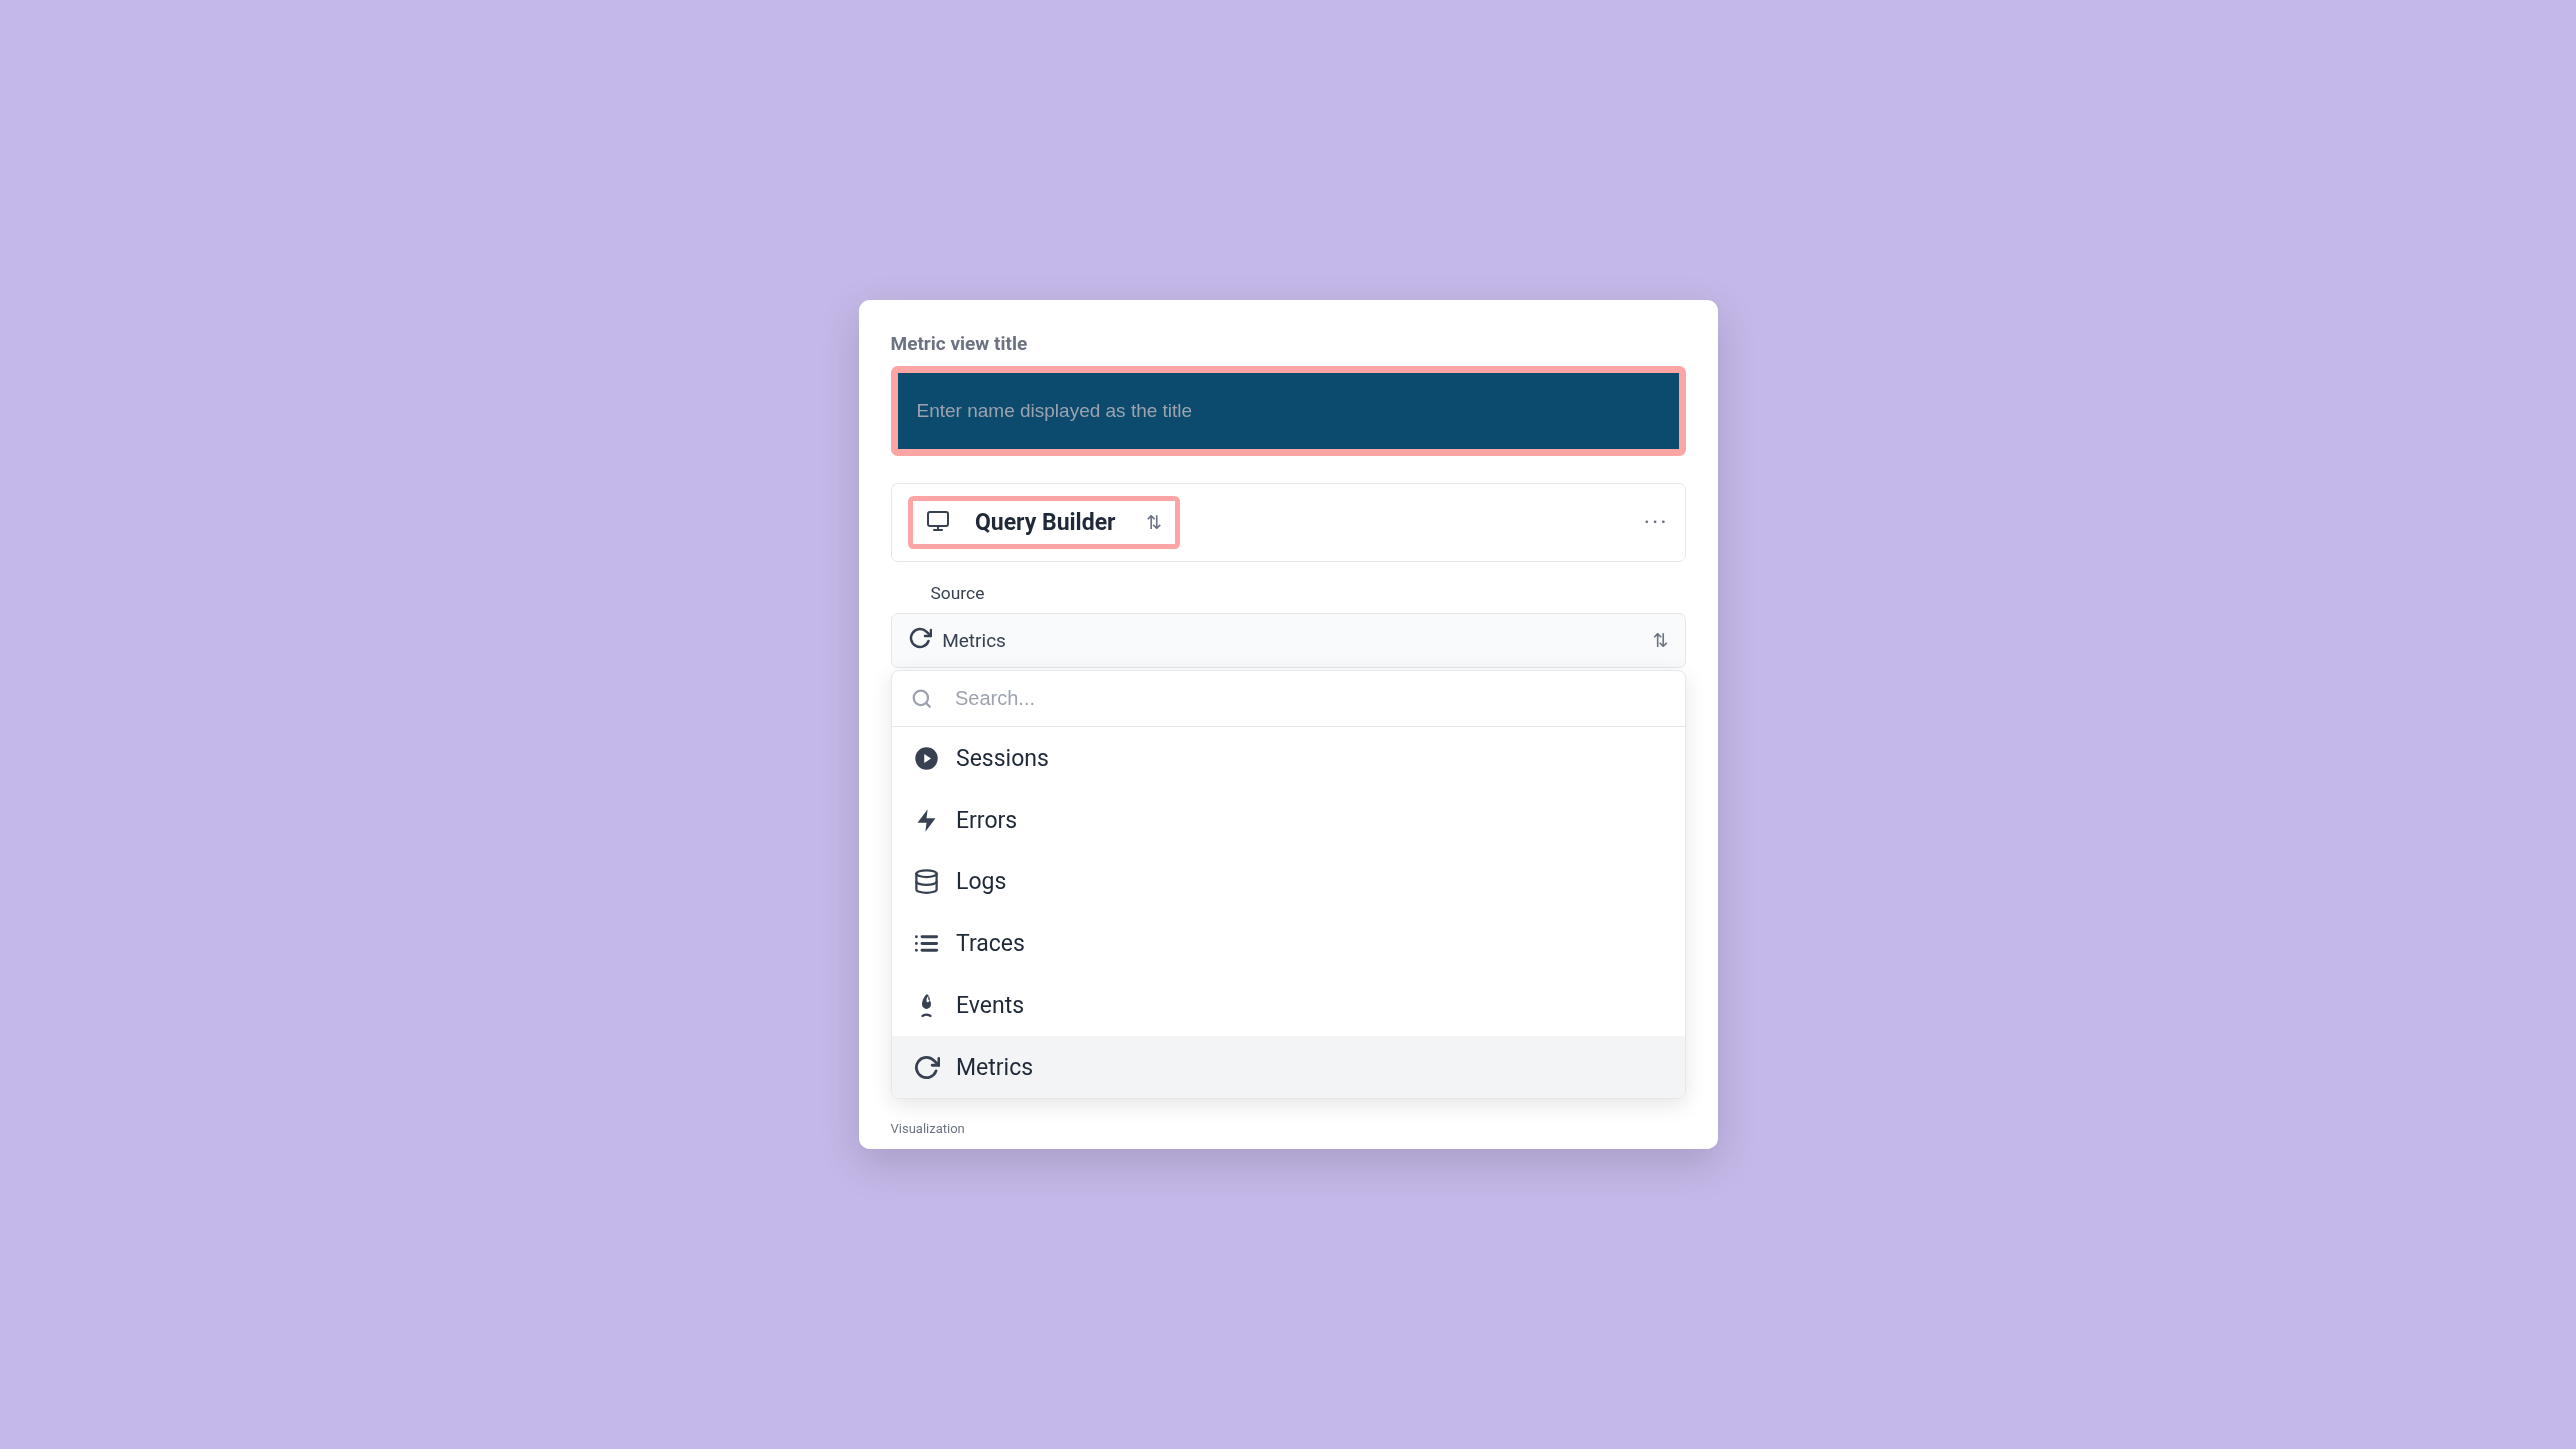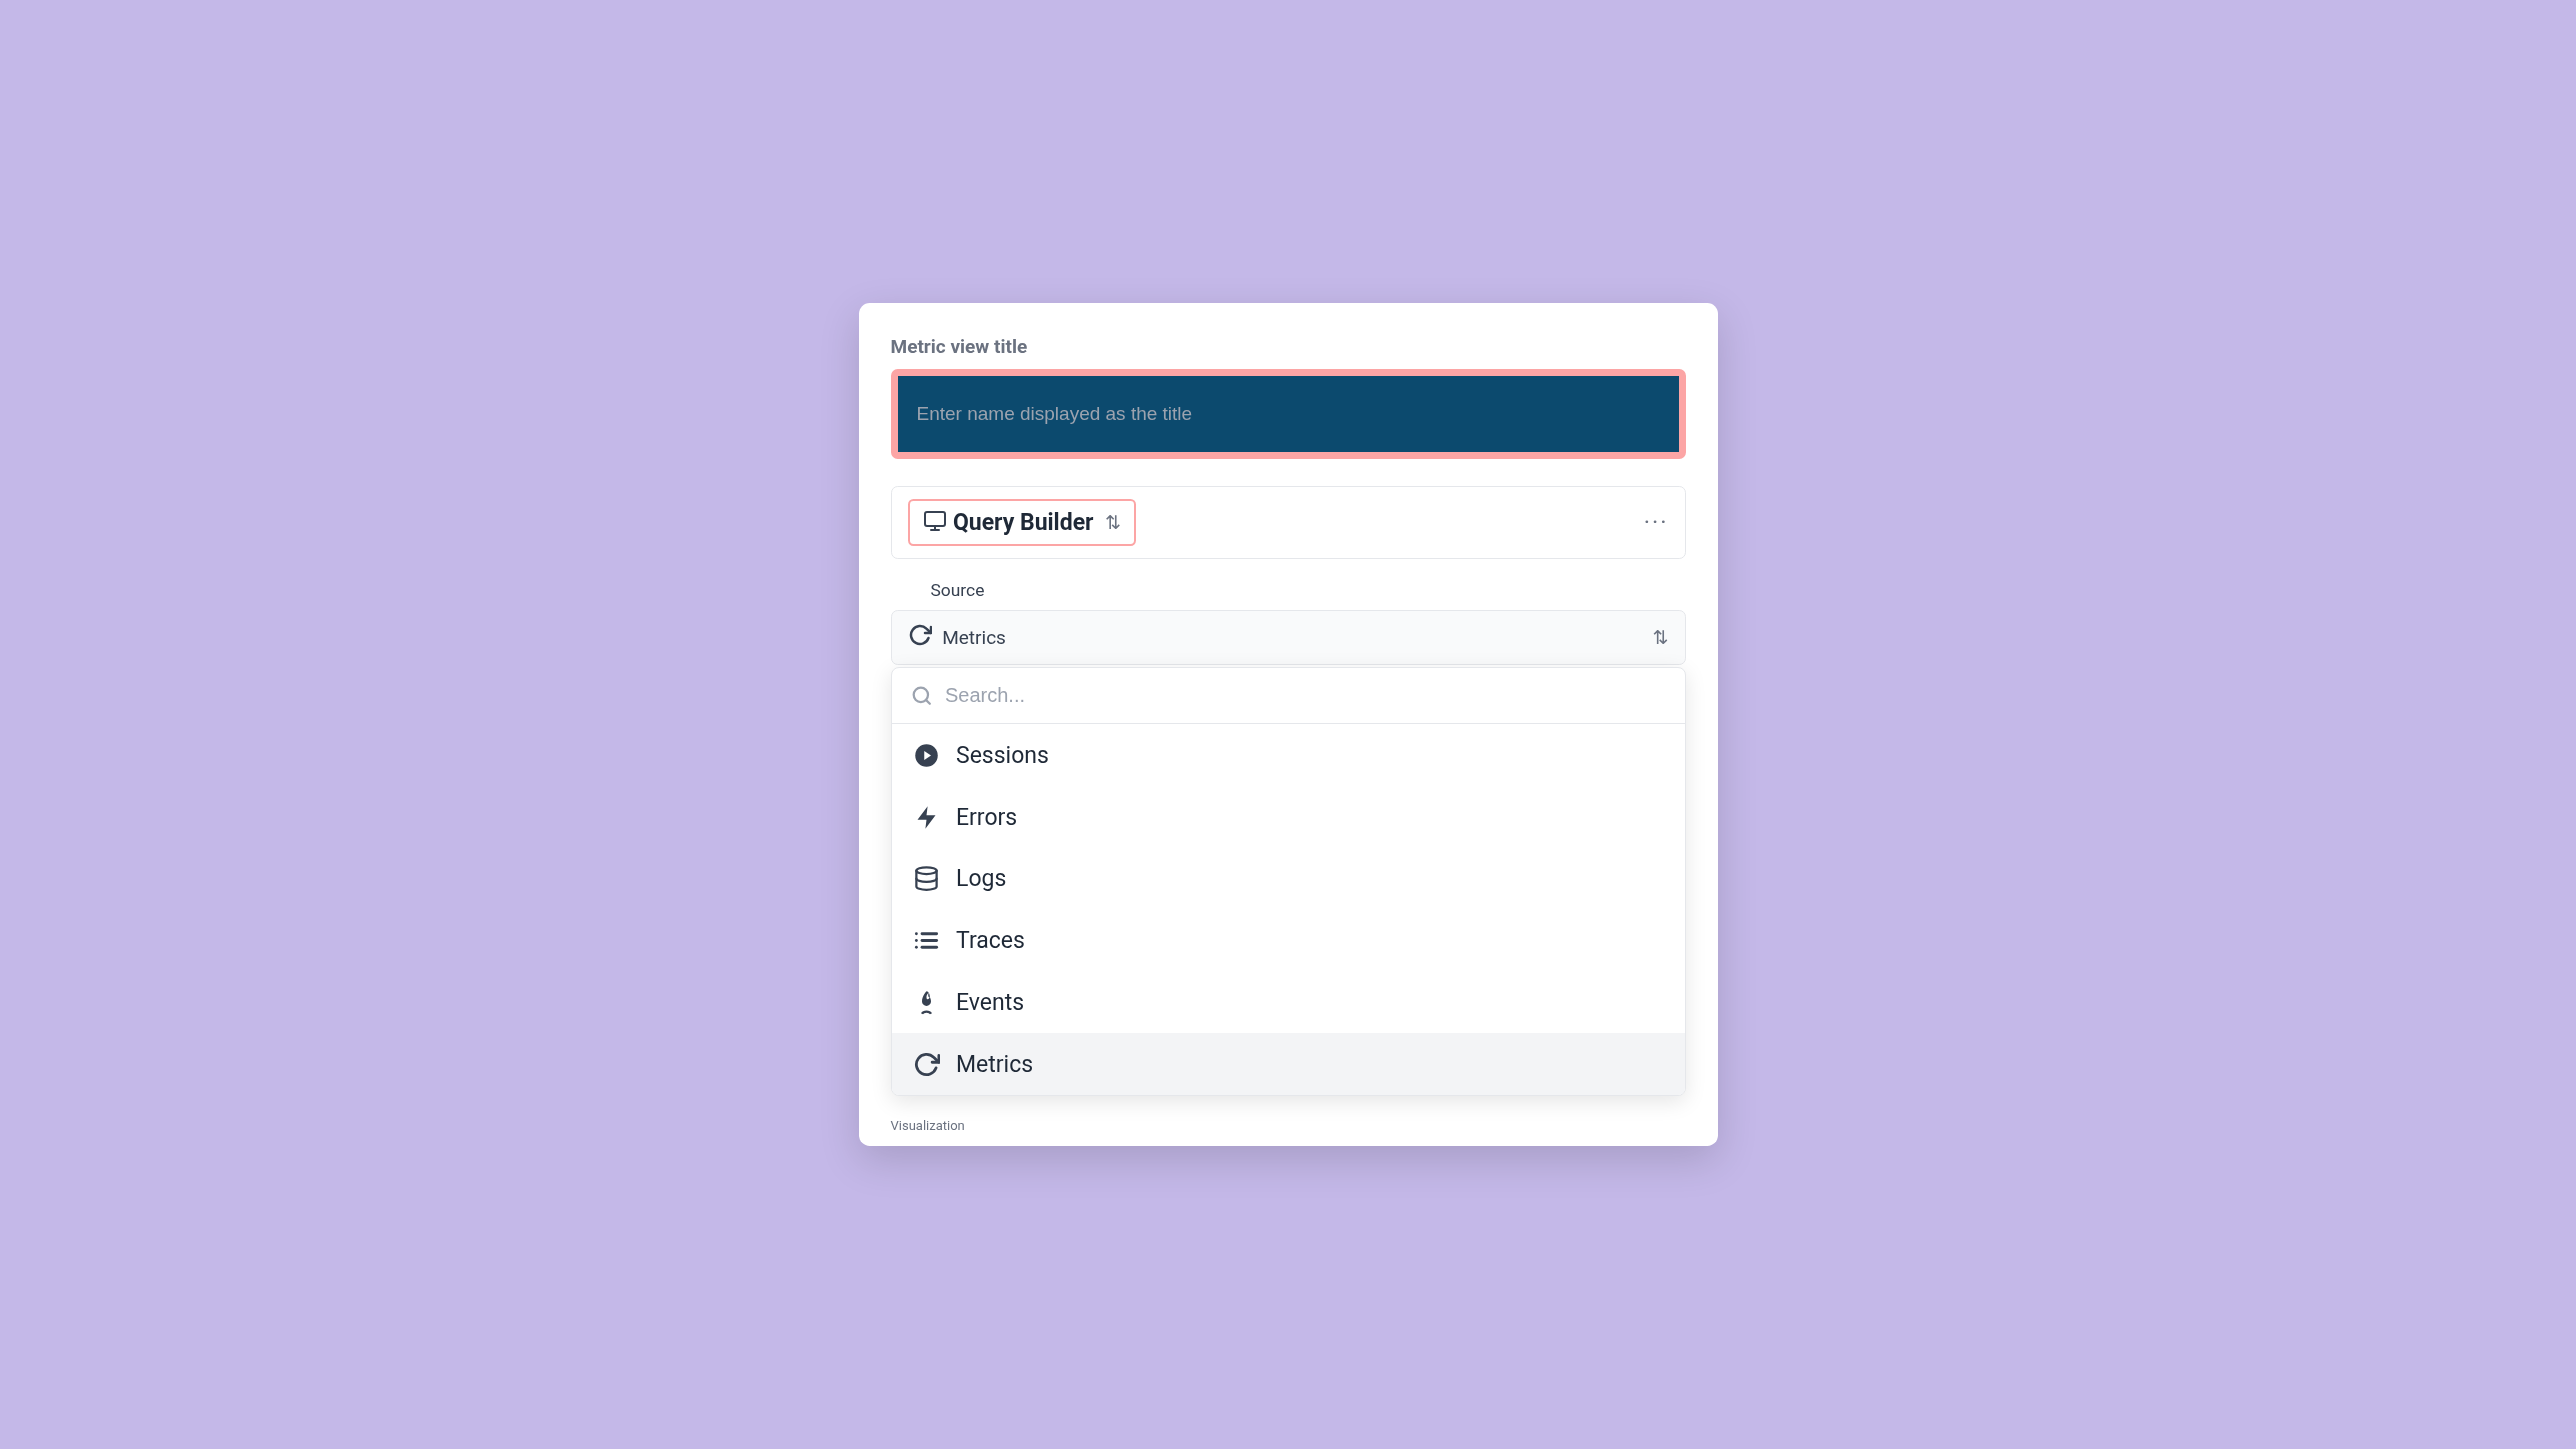--- a/index.html
+++ b/index.html
@@ -56,22 +56,22 @@
       justify-content: space-between;
       border: 1px solid #e5e7eb;
       border-radius: 6.7px;
       padding: 12px 16px;
       margin-bottom: 0;
     }
 
     .query-builder-left {
       display: flex;
       align-items: center;
-      gap: 6px;
-      border: 2px solid #fca5a5;
+      gap: 25px;
+      border: 5px solid #fca5a5;
       border-radius: 5.4px;
       padding: 8px 13.4px;
     }
 
     .monitor-icon {
       width: 24px;
       height: 24px;
       color: #374151;
     }
 
@@ -144,21 +144,21 @@
       margin-top: 2.7px;
       box-shadow: 0 5.4px 21.5px rgba(0,0,0,0.10);
       overflow: hidden;
       position: relative;
       z-index: 10;
     }
 
     .search-row {
       display: flex;
       align-items: center;
-      gap: 13px;
+      gap: 23px;
       padding: 16px 19px;
       border-bottom: 1px solid #e5e7eb;
     }
 
     .search-icon-svg {
       width: 21.5px;
       height: 21.5px;
       color: #9ca3af;
       flex-shrink: 0;
     }

